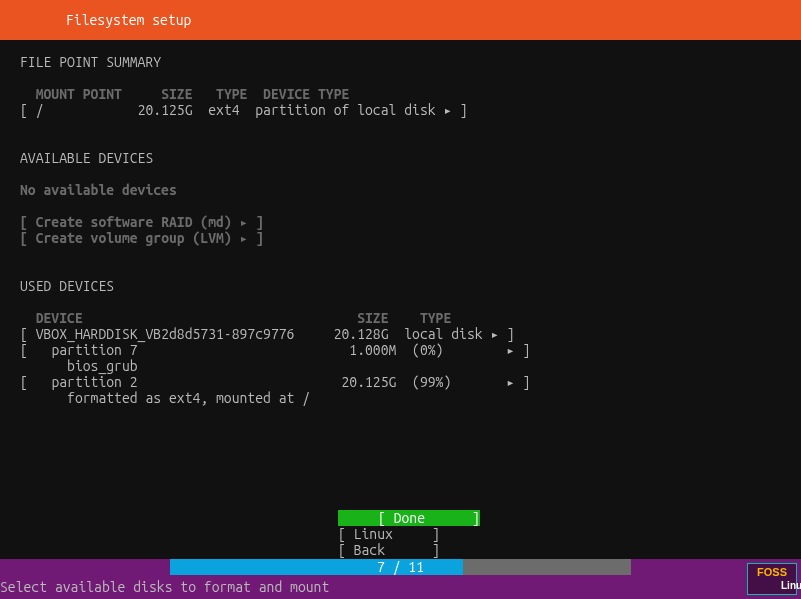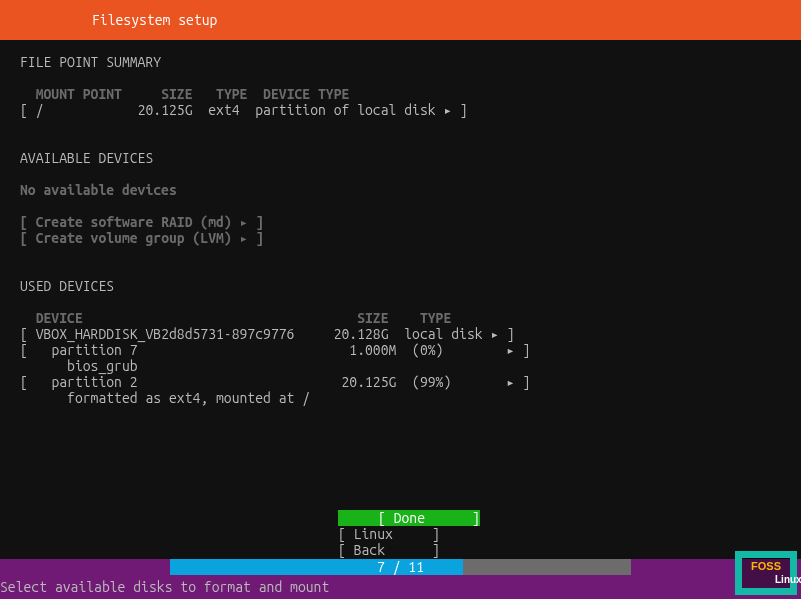--- a/index.html
+++ b/index.html
@@ -19,21 +19,21 @@
     width: 801px;
     height: 599px;
     background: #111111;
   }
   .titlebar {
     background: #e95420;
     height: 40px;
     color: #fff;
     display: flex;
     align-items: center;
-    padding-left: 92px;
+    padding-left: 66px;
     box-sizing: border-box;
     font-size: 14px;
   }
   pre.content {
     margin: 0;
     padding: 14px 20px 0 20px;
     white-space: pre;
     font-family: inherit;
     font-size: 14px;
     line-height: 16px;
@@ -81,21 +81,21 @@
     height: 24px;
     color: #bbbbbb;
     padding-top: 4px;
     box-sizing: border-box;
   }
   .watermark {
     position: absolute;
     right: 4px;
     bottom: 4px;
     width: 48px;
-    border: 7px solid #14b8a6;
+    border: 1px solid #14b8a6;
     background: rgba(0,0,0,0.4);
     font-family: sans-serif;
     font-weight: bold;
     font-size: 11px;
     line-height: 13px;
     text-align: center;
     color: #ffb400;
     padding: 2px 0;
   }
   .watermark .sub { color: #ffffff; font-size: 10px; padding-left: 33px; }

